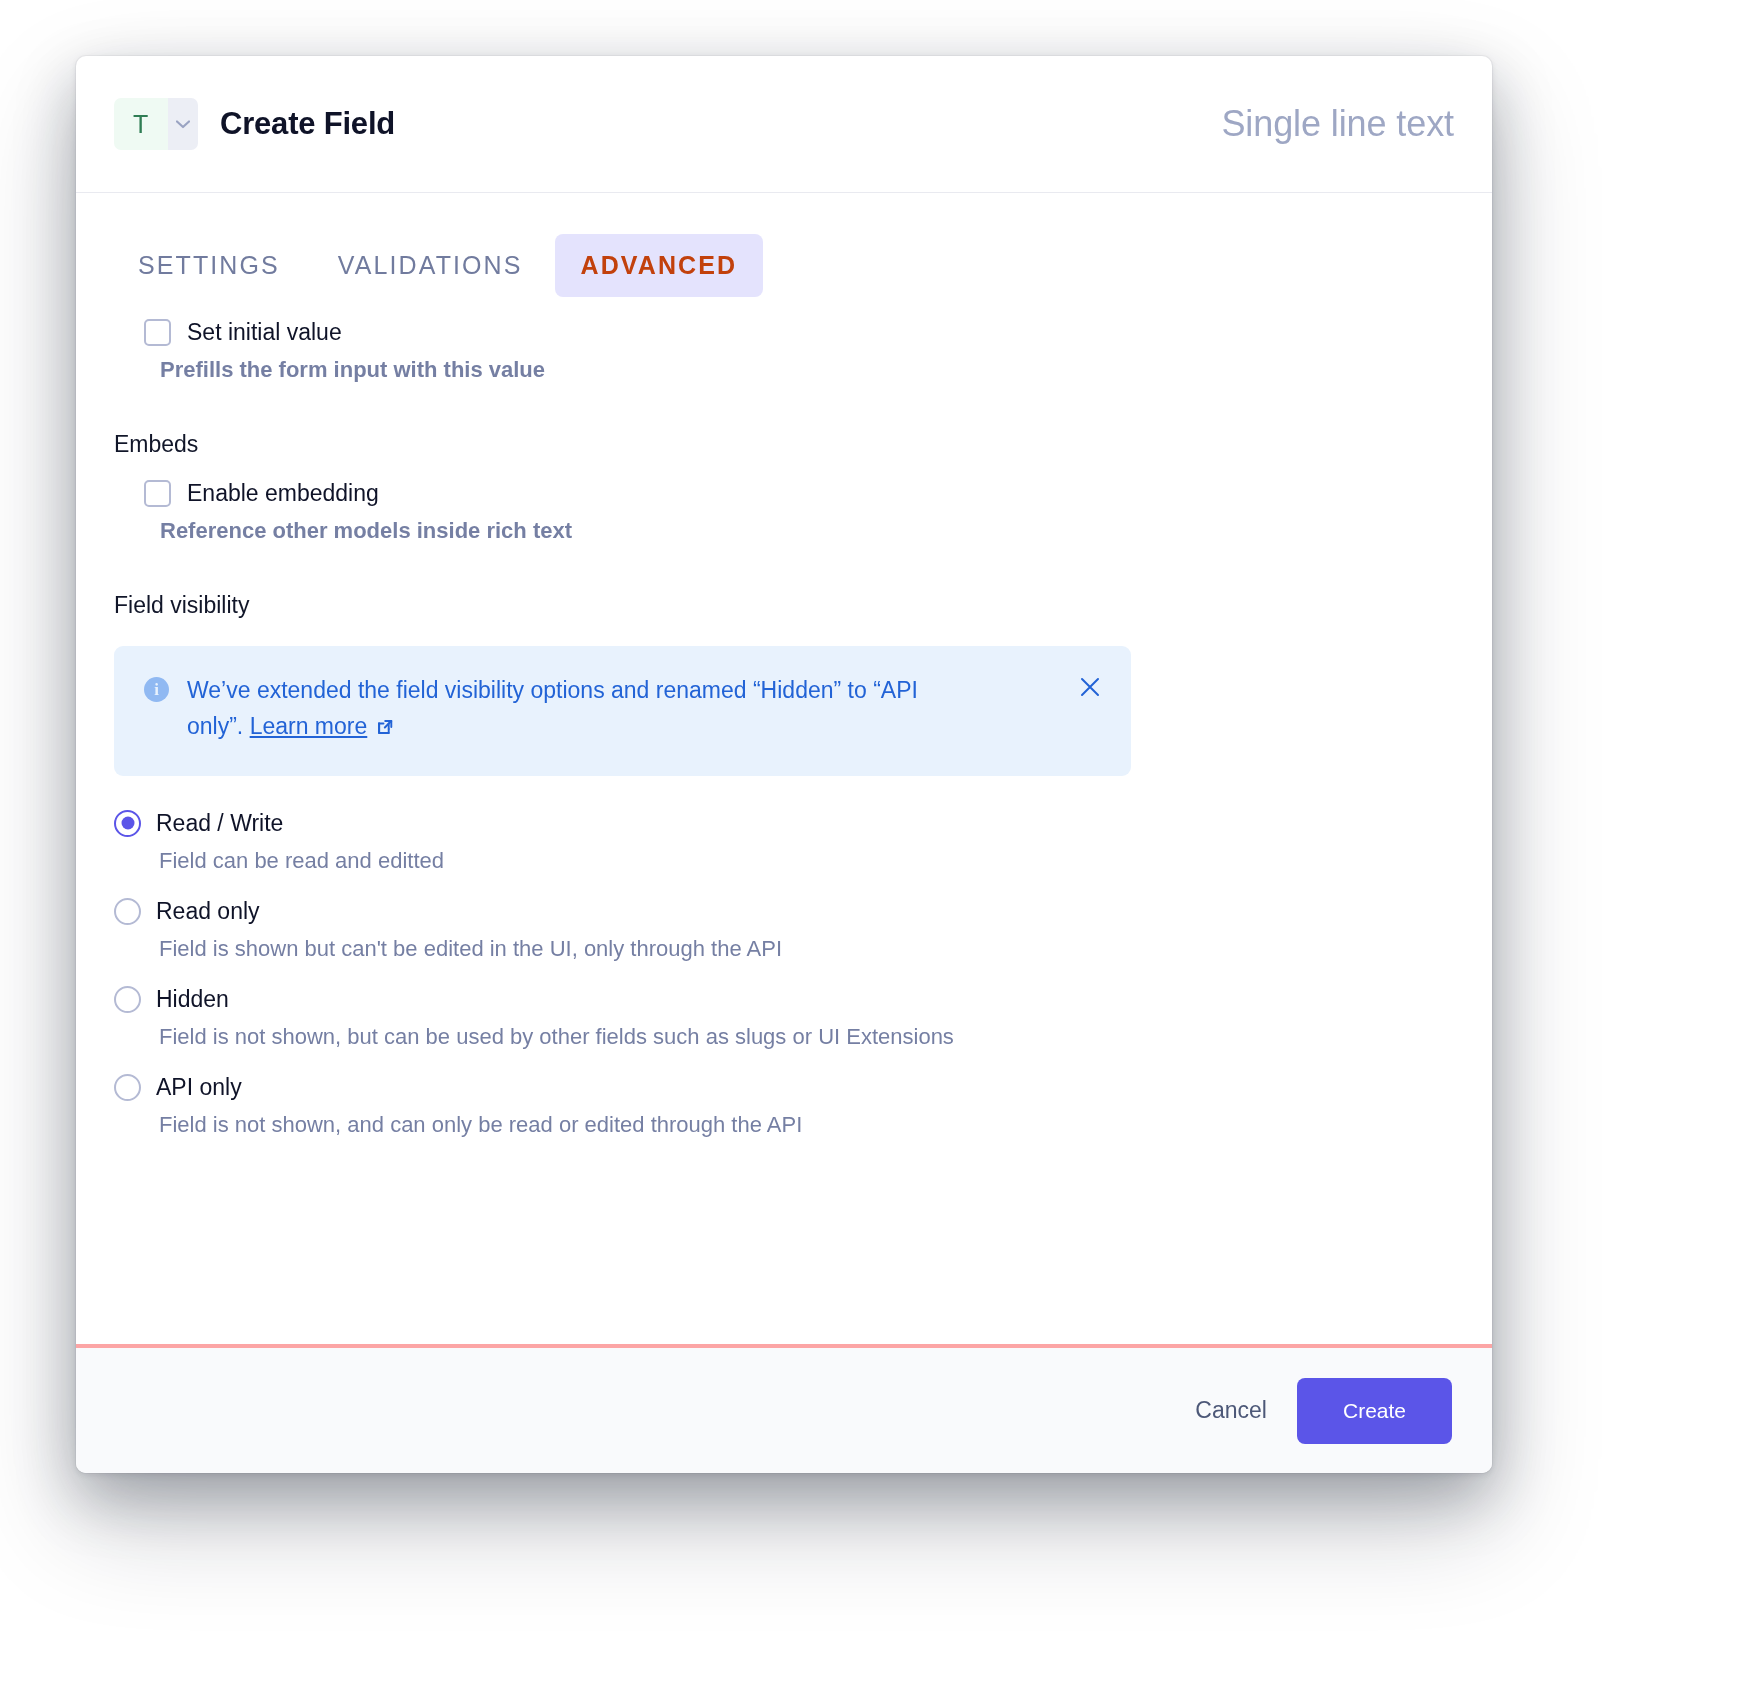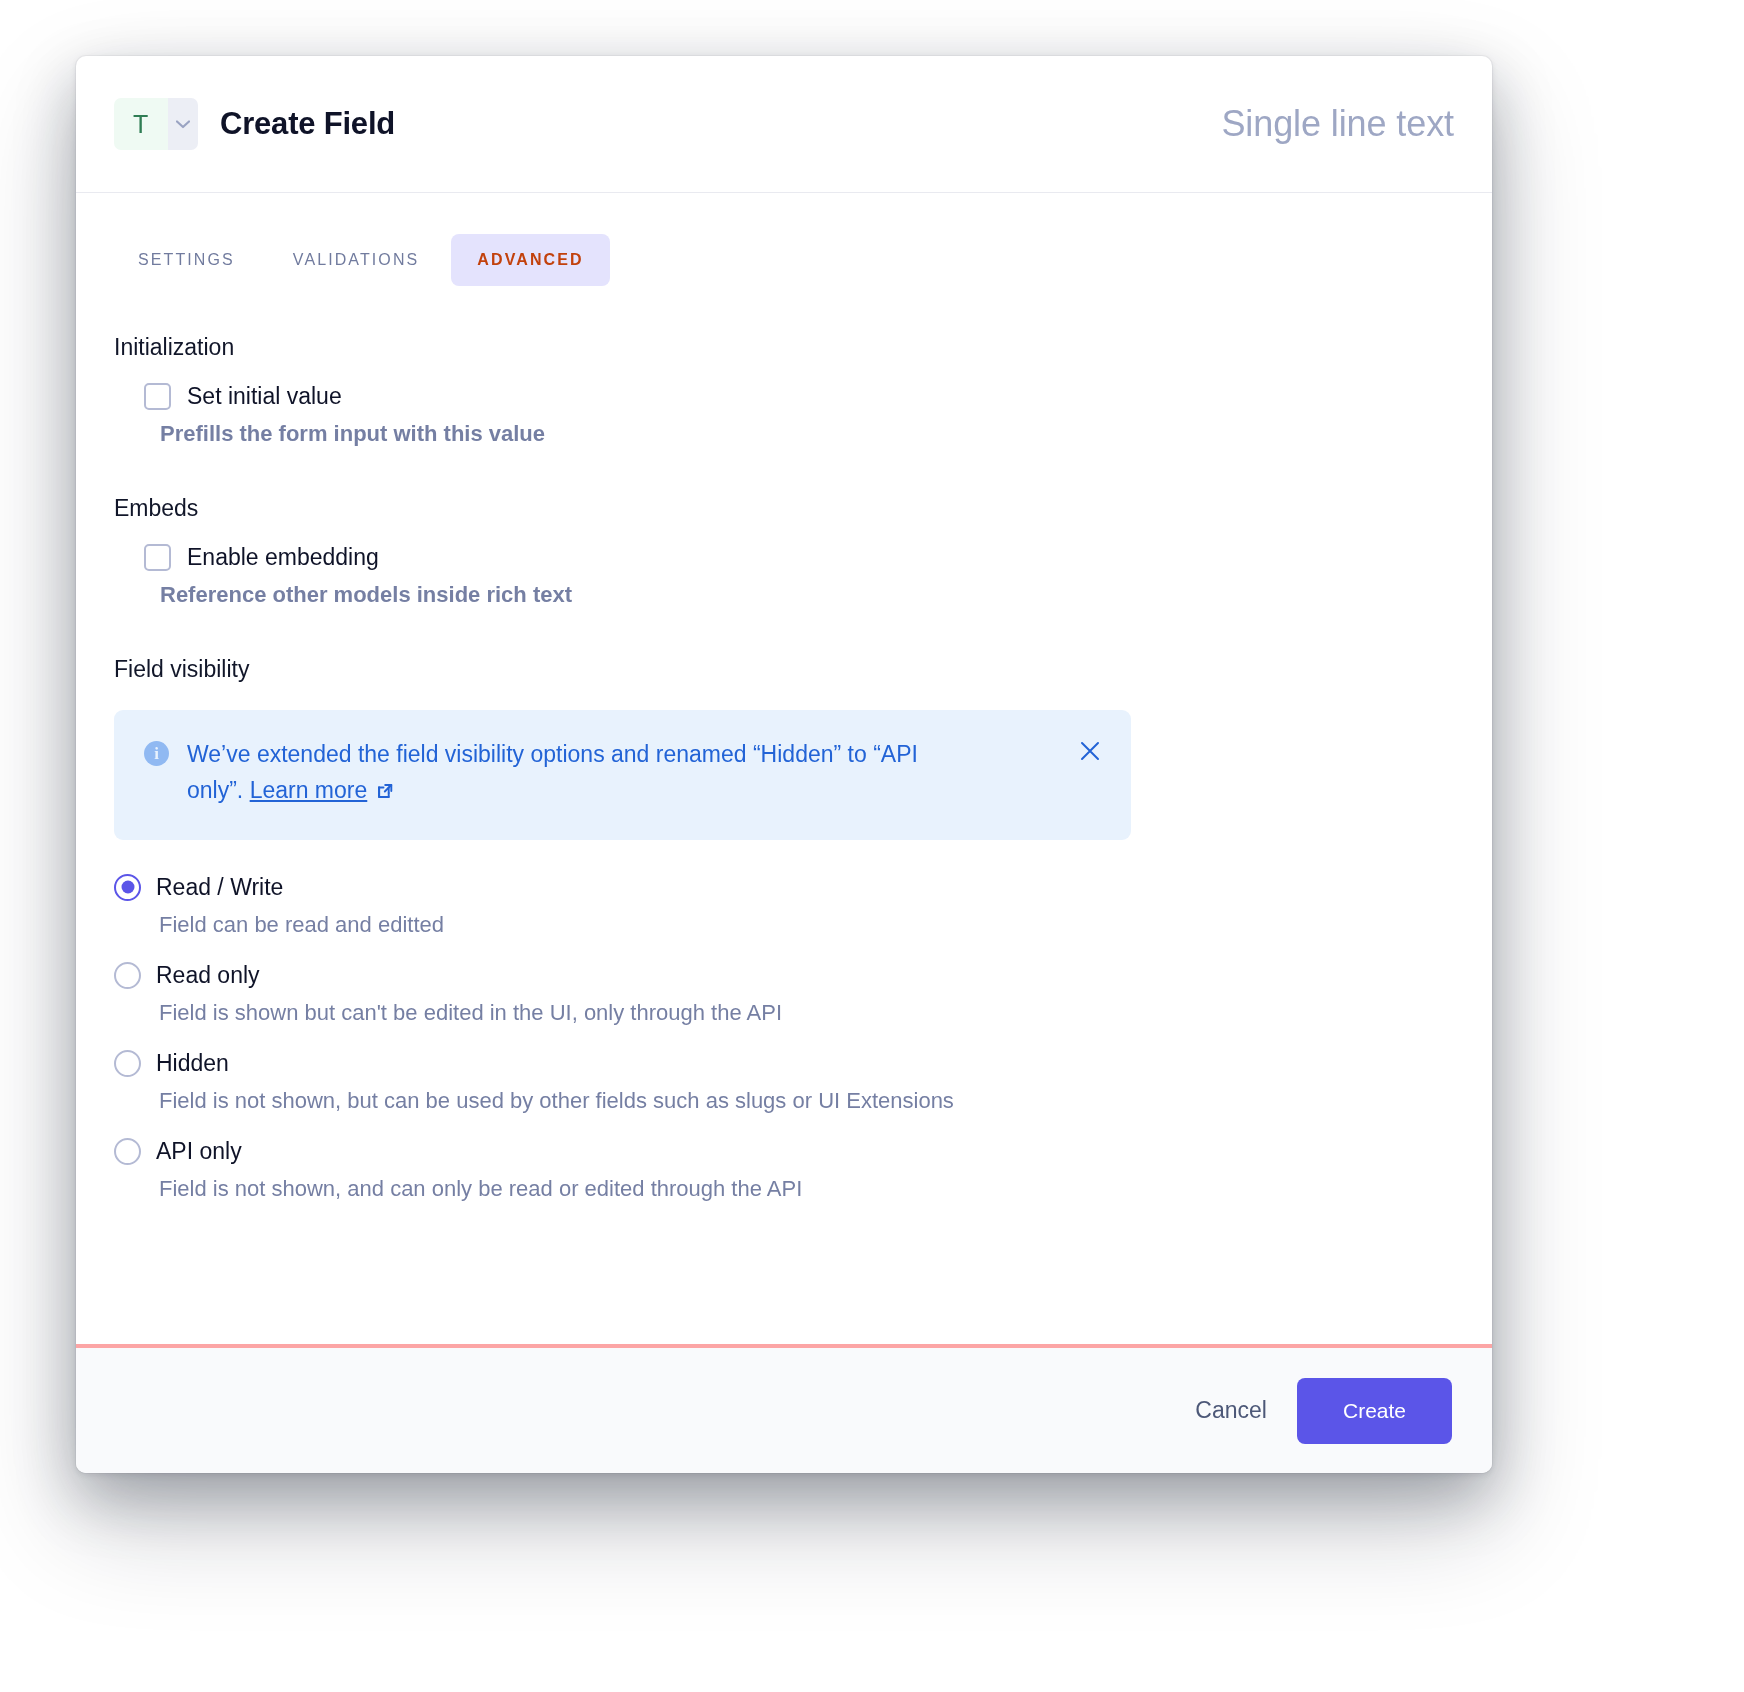--- a/index.html
+++ b/index.html
@@ -97,21 +97,21 @@
   }
 
   
   .tabs {
     display: flex;
     align-items: center;
     padding: 41px 38px 0 36px;
     gap: 6px;
   }
   .tab {
-    font-size: 16px;
+    font-size: 25px;
     letter-spacing: 2.1px;
     font-weight: 500;
     color: #717b9e;
     text-transform: uppercase;
     padding: 17px 26px;
     border-radius: 8px;
     background: transparent;
     border: none;
     cursor: pointer;
     font-family: "Liberation Sans", sans-serif;
@@ -330,21 +330,20 @@
     </div>
 
     <div class="tabs">
       <button class="tab">Settings</button>
       <button class="tab">Validations</button>
       <button class="tab active">Advanced</button>
     </div>
 
     <div class="dialog-body">
 
-      <div class="section-heading">Initialization</div>
       <div class="option-row">
         <div class="option-main">
           <div class="checkbox"></div>
           <div class="option-label">Set initial value</div>
         </div>
         <div class="option-desc">Prefills the form input with this value</div>
       </div>
 
       <div class="section-heading">Embeds</div>
       <div class="option-row">

